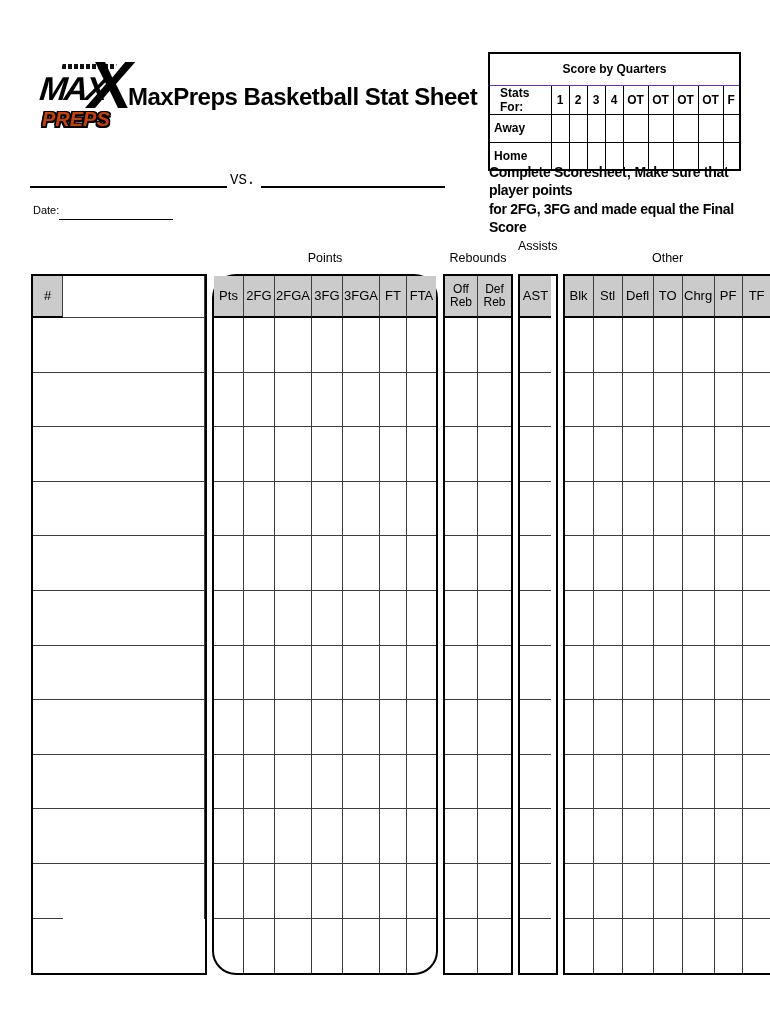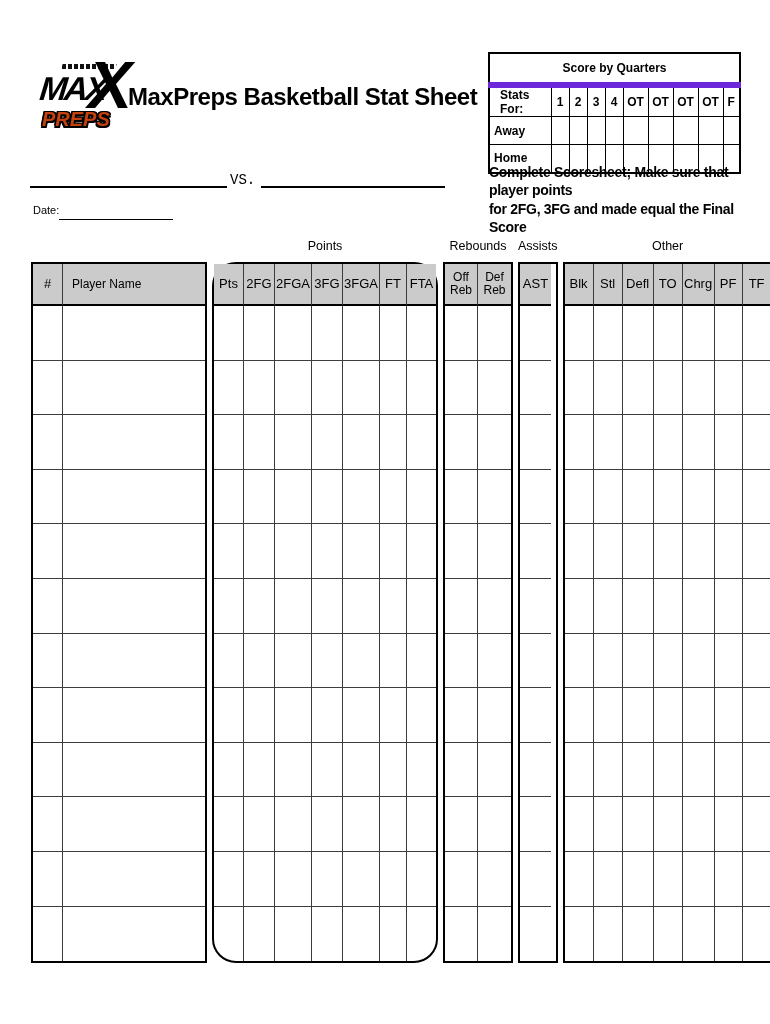--- a/index.html
+++ b/index.html
@@ -22,21 +22,21 @@
                  0 -1.5px 0 #000, 0 1.5px 0 #000; }
 
   .title { position:absolute; left:128px; top:83px; font-size:24px; font-weight:bold;
     letter-spacing:-0.5px; white-space:nowrap; }
 
   
   .sbq { position:absolute; left:488px; top:52px; border-collapse:collapse; }
   .sbq td { border:1.5px solid #000; font-size:12px; font-weight:bold; text-align:center;
     padding:0 1px; }
   .sbq { border:2px solid #000; }
-  .sbq .sbq-title { height:32px; border-bottom:6px solid #6d28d9; }
+  .sbq .sbq-title { height:32px; border-bottom:1px solid #6d28d9; }
   .sbq .sbq-head { height:24px; }
   .sbq .sbq-team { height:28px; text-align:left; padding-left:4px; }
   .sbq .left-lab { text-align:left; padding-left:10px; }
 
   .note { position:absolute; left:489px; top:163px; width:276px; font-size:14px;
     font-weight:bold; line-height:1.32; letter-spacing:-0.3px; }
 
   
   .team-line { position:absolute; top:168px; height:20px; border-bottom:2px solid #000; }
   .team-left { left:30px; width:197px; }
@@ -142,21 +142,20 @@
   <div class="date-row">
     <span>Date:</span>
       <span class="date-line"></span>
   </div>
 
   <div class="stat-table" id="stat-table">
       <div class="block">
         <div class="block-label"></div>
         <div class="grid" style="grid-template-columns: 30px 142px; grid-template-rows: 42px repeat(12, 54.6px);">
           <div class="cell header">#</div>
-          <div class="cell header last-col name-col two-line">Player Name</div>
           <div class="cell data"></div>
           <div class="cell data last-col"></div>
           <div class="cell data"></div>
           <div class="cell data last-col"></div>
           <div class="cell data"></div>
           <div class="cell data last-col"></div>
           <div class="cell data"></div>
           <div class="cell data last-col"></div>
           <div class="cell data"></div>
           <div class="cell data last-col"></div>
@@ -298,21 +297,21 @@
           <div class="cell data"></div>
           <div class="cell data last-col"></div>
           <div class="cell data"></div>
           <div class="cell data last-col"></div>
           <div class="cell data last-row"></div>
           <div class="cell data last-col last-row"></div>
         </div>
       </div>
       <div class="block">
         <div class="block-label">Assists</div>
-        <div class="grid" style="grid-template-columns: 31px; grid-template-rows: 42px repeat(12, 54.6px);">
+        <div class="grid" style="grid-template-columns: 31px; grid-template-rows: 42px repeat(12, 54.6px); margin-top: 12px;">
           <div class="cell header last-col">AST</div>
           <div class="cell data last-col"></div>
           <div class="cell data last-col"></div>
           <div class="cell data last-col"></div>
           <div class="cell data last-col"></div>
           <div class="cell data last-col"></div>
           <div class="cell data last-col"></div>
           <div class="cell data last-col"></div>
           <div class="cell data last-col"></div>
           <div class="cell data last-col"></div>

